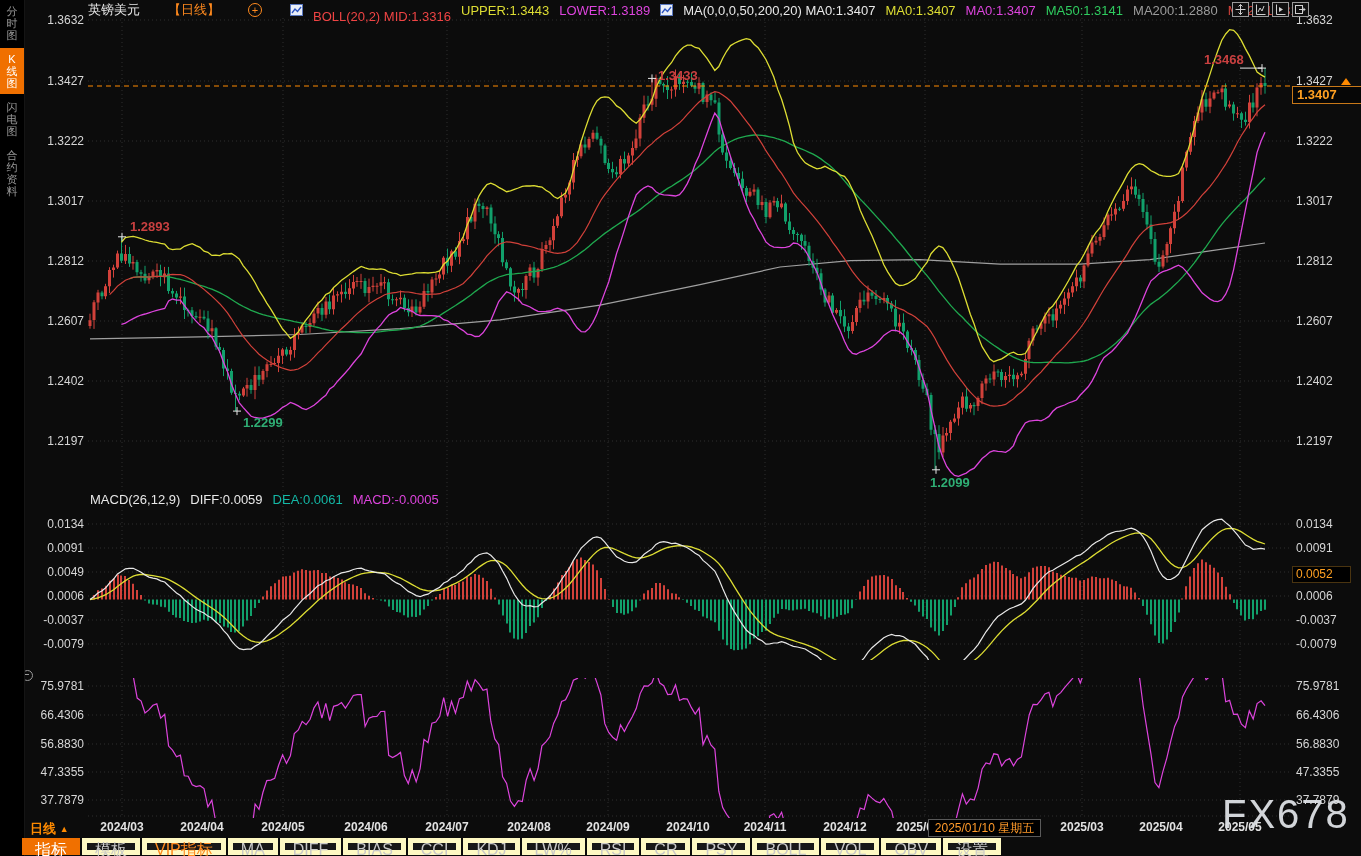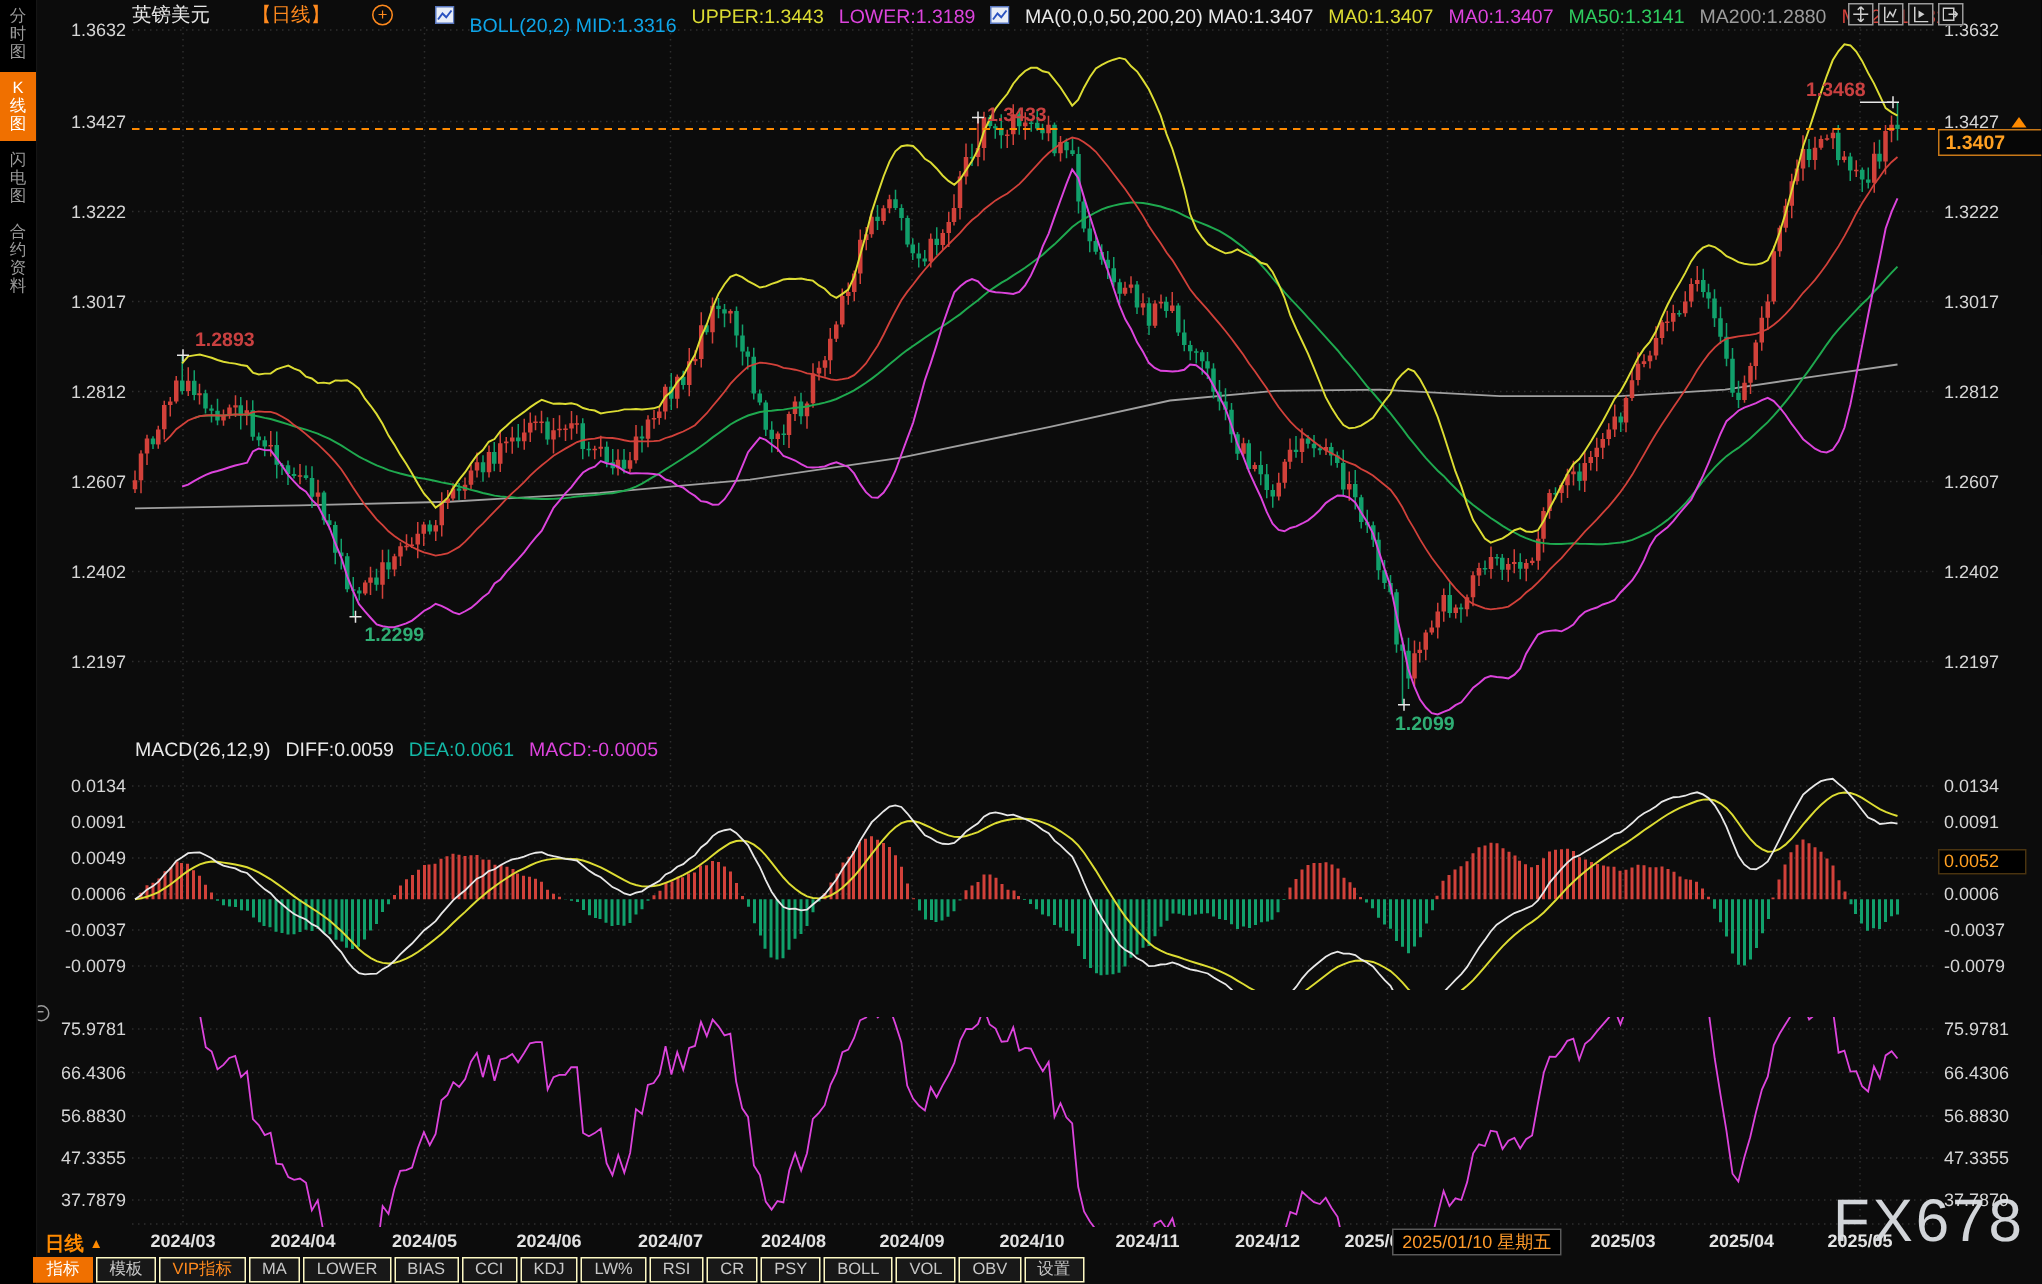--- a/index.html
+++ b/index.html
@@ -36,21 +36,21 @@
   #macd-box{left:1292px;top:566px;width:54px;height:15px;background:#000;border:1px solid #4a3410;
             color:#ffa022;font-size:12px;line-height:15px;padding-left:3px;z-index:5;}
   #date-box{left:928px;top:819px;width:111px;height:16px;background:#000;border:1px solid #5a5a5a;
             color:#ff9a2a;font-size:12px;line-height:16px;text-align:center;z-index:5;white-space:nowrap;}
   #period-sel{left:30px;top:820px;color:#ff8a00;font-size:13px;font-weight:bold;z-index:3;}
   #period-sel .arr{font-size:9px;vertical-align:1px;}
   #collapse-ic{left:22px;top:670px;width:9px;height:9px;border:1px solid #9a9a9a;border-radius:50%;z-index:3;}
   #collapse-ic:after{content:"";position:absolute;left:1px;top:3px;width:5px;height:1px;background:#9a9a9a;}
   
   #toolbar{left:22px;top:838px;height:17px;display:flex;gap:2px;z-index:4;}
-  .tbtn{background:#181818;border:1px solid #fef9c3;color:#c8c8c8;font-size:11px;line-height:14px;
+  .tbtn{background:#181818;border:5px solid #fef9c3;color:#c8c8c8;font-size:16px;line-height:14px;
         padding:0 8px;cursor:pointer;white-space:nowrap;}
   .tbtn.active{background:#f07000;border-color:#f07000;color:#fff;}
   .tbtn.vip{color:#ff8a1e;}
   
   #watermark{left:1222px;top:792px;font-size:40px;color:#dde0e4;letter-spacing:2px;z-index:6;opacity:.95;}
 </style>
 </head>
 <body>
 
 <div id="app">
@@ -158,21 +158,21 @@
 
   <div id="header" class="abs">
     <span class="w">英镑美元</span>
     <span class="o">【日线】</span>
     <span class="oplus">+</span>
     <span id="hdr-segs" style="display:flex;gap:10px;align-items:center">
         <span class="mini-ic"><svg width="13" height="12" viewBox="0 0 13 12">
             <rect x="0.5" y="0.5" width="12" height="11" fill="#e9eef8" stroke="#5a78c0"></rect>
             <path d="M2 9l3-4 2.5 2.5L11 3" stroke="#2a52c0" fill="none" stroke-width="1.3"></path>
           </svg></span>
-        <span style="color: #0ea5e9; margin-top: 12px;">BOLL(20,2) MID:1.3316</span>
+        <span style="color: #ef4444; margin-top: 12px;">BOLL(20,2) MID:1.3316</span>
         <span style="color: rgb(221, 221, 51);">UPPER:1.3443</span>
         <span style="color: rgb(221, 68, 221);">LOWER:1.3189</span>
         <span class="mini-ic"><svg width="13" height="12" viewBox="0 0 13 12">
             <rect x="0.5" y="0.5" width="12" height="11" fill="#e9eef8" stroke="#5a78c0"></rect>
             <path d="M2 9l3-4 2.5 2.5L11 3" stroke="#2a52c0" fill="none" stroke-width="1.3"></path>
           </svg></span>
         <span style="color: rgb(232, 232, 232);">MA(0,0,0,50,200,20) MA0:1.3407</span>
         <span style="color: rgb(221, 221, 51);">MA0:1.3407</span>
         <span style="color: rgb(221, 68, 221);">MA0:1.3407</span>
         <span style="color: rgb(47, 204, 95);">MA50:1.3141</span>
@@ -224,21 +224,21 @@
   <div id="period-sel" class="abs">
     <span>日线</span>
     <span class="arr">▲</span>
   </div>
 
   <div id="toolbar" class="abs">
       <div class="tbtn active">指标</div>
       <div class="tbtn">模板</div>
       <div class="tbtn vip">VIP指标</div>
       <div class="tbtn">MA</div>
-      <div class="tbtn">LOWER</div>
+      <div class="tbtn">DIFF</div>
       <div class="tbtn">BIAS</div>
       <div class="tbtn">CCI</div>
       <div class="tbtn">KDJ</div>
       <div class="tbtn">LW%</div>
       <div class="tbtn">RSI</div>
       <div class="tbtn">CR</div>
       <div class="tbtn">PSY</div>
       <div class="tbtn">BOLL</div>
       <div class="tbtn">VOL</div>
       <div class="tbtn">OBV</div>

